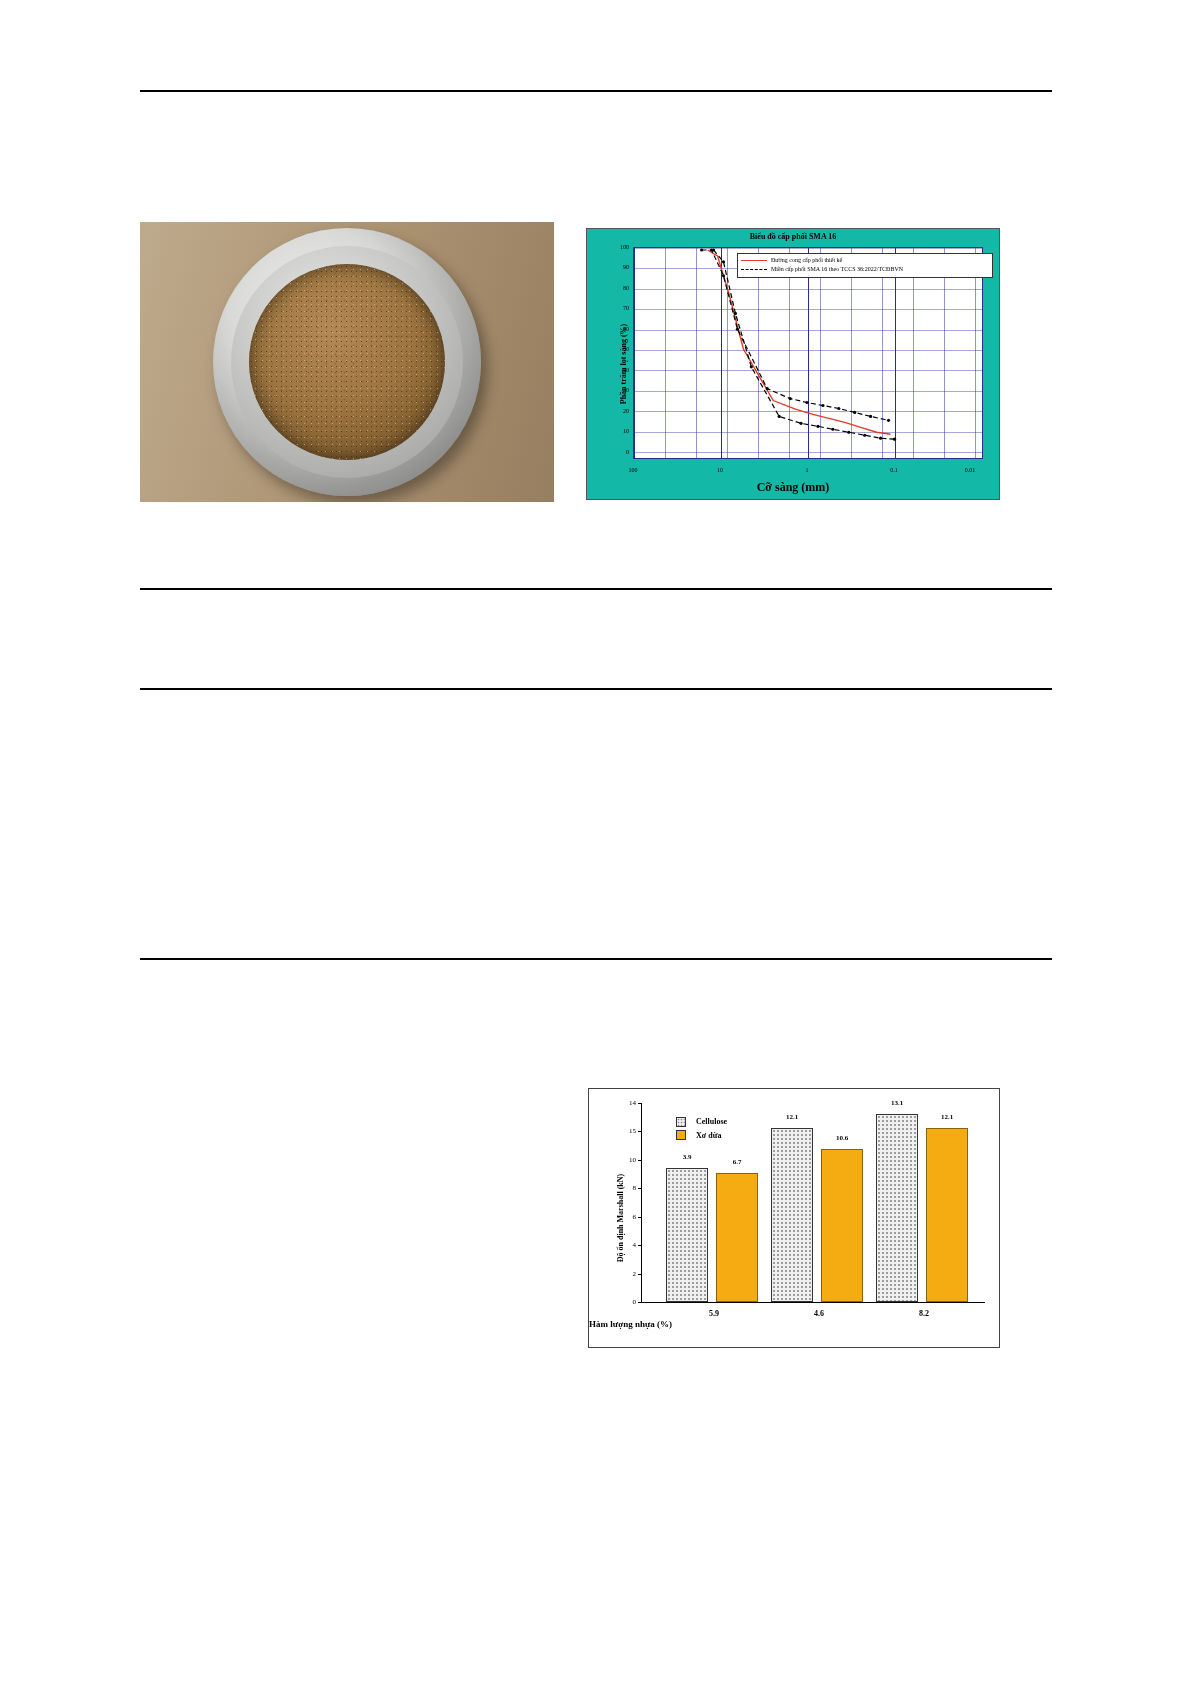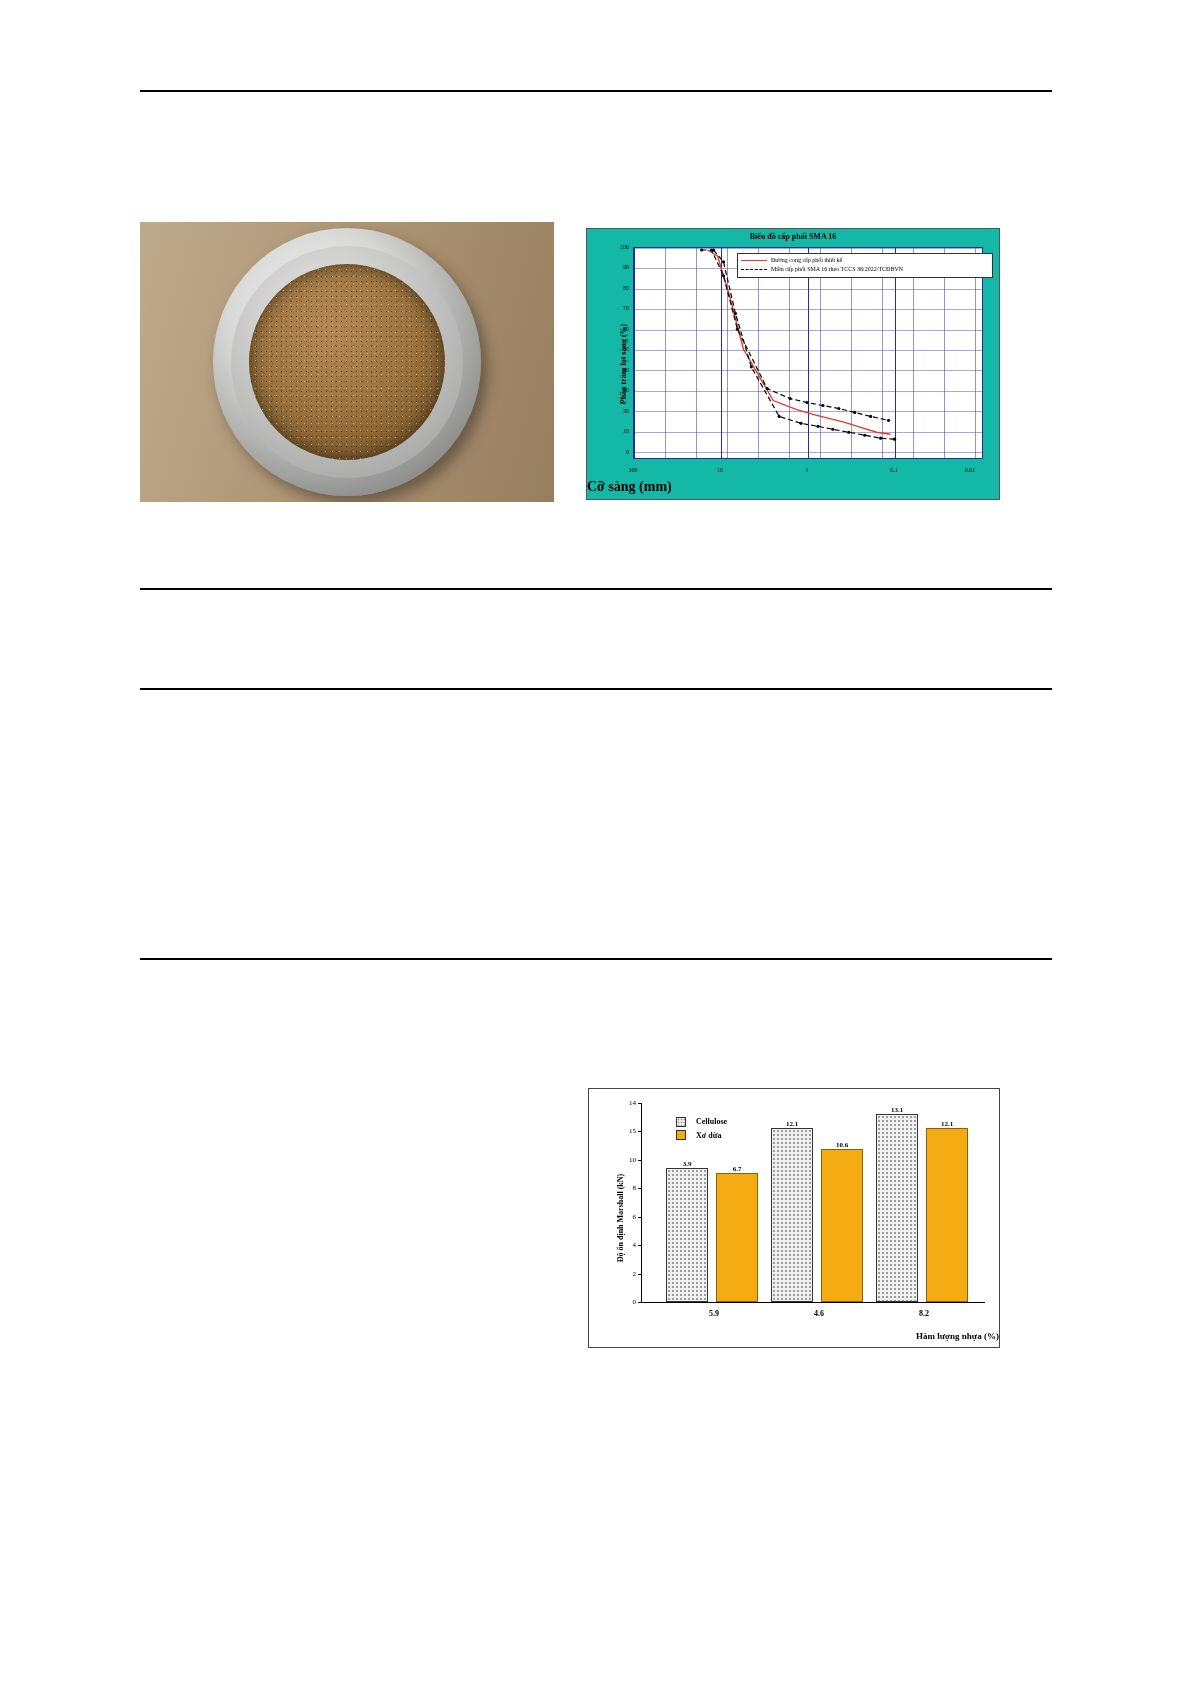--- a/index.html
+++ b/index.html
@@ -139,22 +139,22 @@
     transform: translateY(-50%) rotate(-90deg);
     transform-origin: center;
     text-align: center;
     font-size: 8px;
     font-weight: bold;
   }
   .c1-xlabel {
     position: absolute;
     left: 0; right: 0;
     bottom: 4px;
-    text-align: left;
-    font-size: 14px;
+    text-align: center;
+    font-size: 12px;
     font-weight: bold;
   }
   .c1-ytick {
     position: absolute;
     left: 20px;
     width: 22px;
     text-align: right;
     font-size: 6px;
   }
   .c1-xtick {
@@ -244,36 +244,36 @@
     border: 1px solid #8a6208;
   }
   .c2-val {
     position: absolute;
     bottom: 100%;
     left: 0;
     width: 40px;
     text-align: center;
     font-size: 7px;
     font-weight: bold;
-    margin-bottom: 1px;
+    margin-bottom: 8px;
   }
   .c2-xtick {
     position: absolute;
     bottom: -16px;
     left: 0;
     width: 104px;
     text-align: center;
     font-size: 8px;
     font-weight: bold;
   }
   .c2-xlabel {
     position: absolute;
     left: 0; right: 0;
-    bottom: 6px;
-    text-align: right;
+    bottom: 18px;
+    text-align: left;
     font-size: 9px;
     font-weight: bold;
   }
   .c2-ylabel {
     position: absolute;
     left: -54px;
     top: 50%;
     width: 170px;
     transform: translateY(-50%) rotate(-90deg);
     text-align: center;

